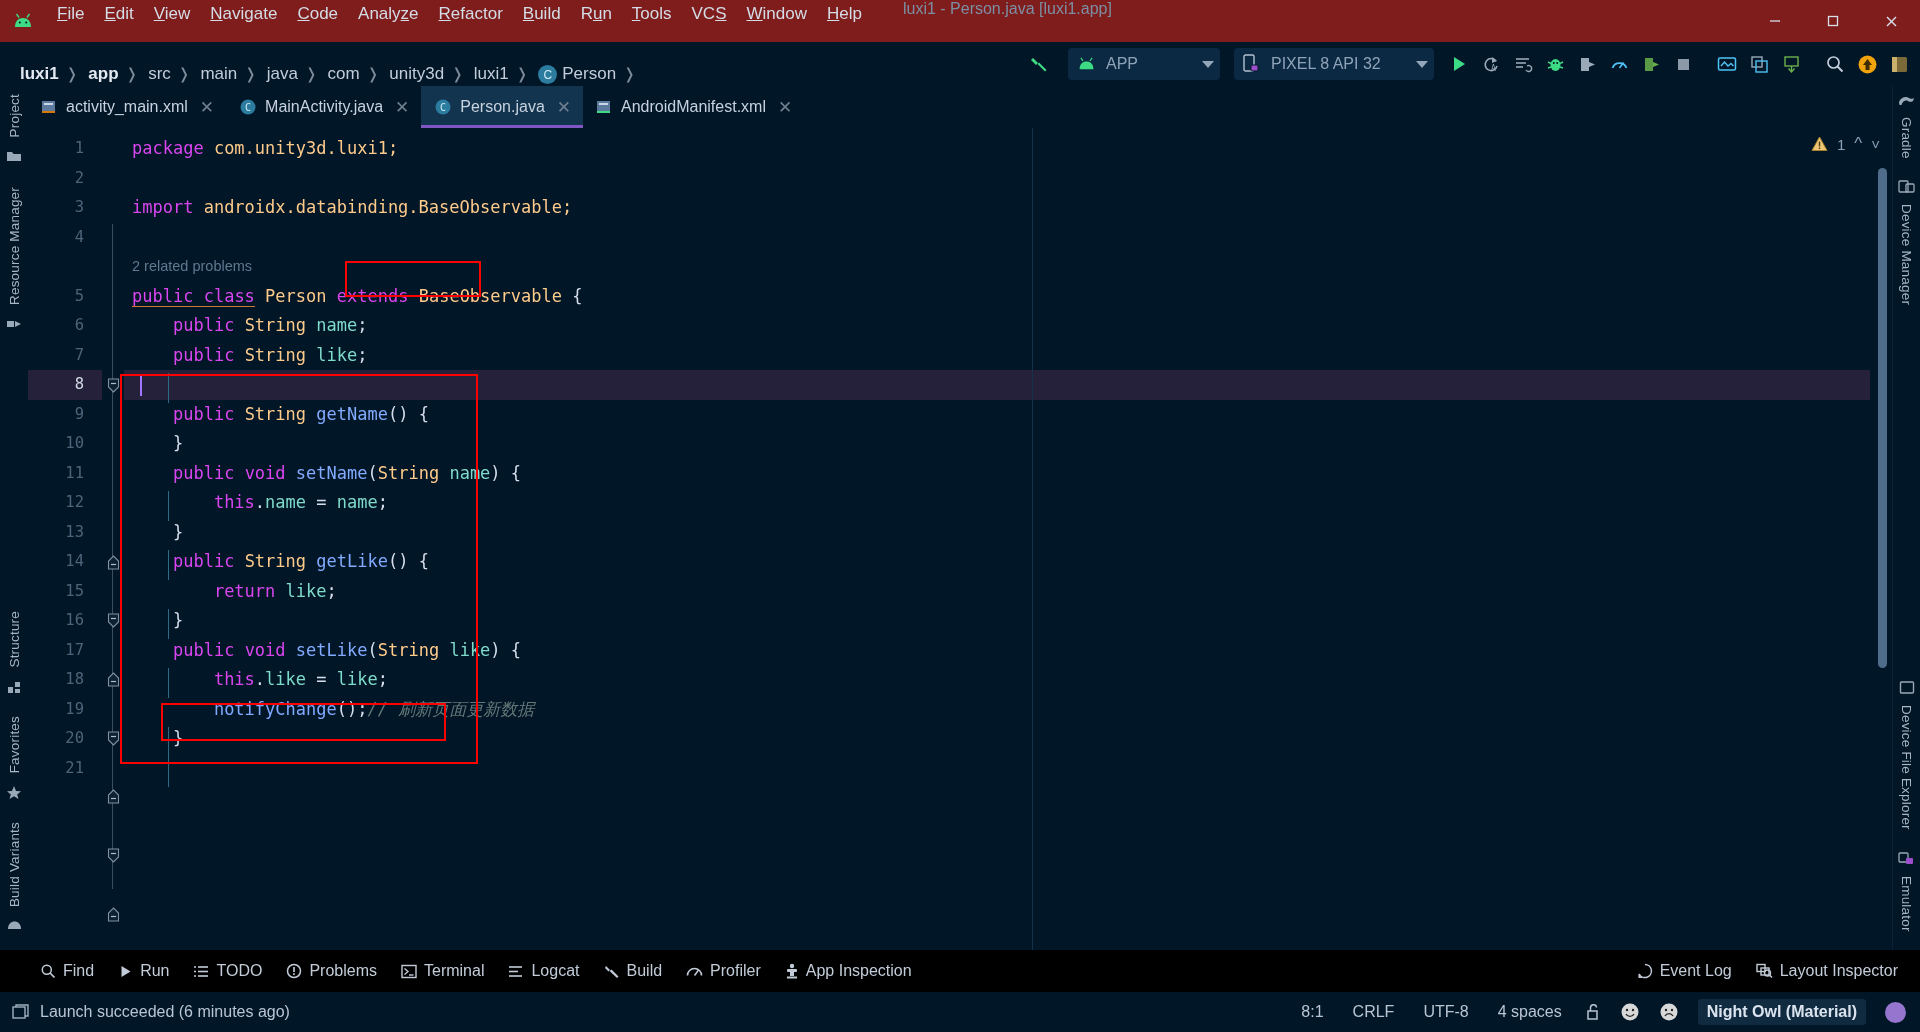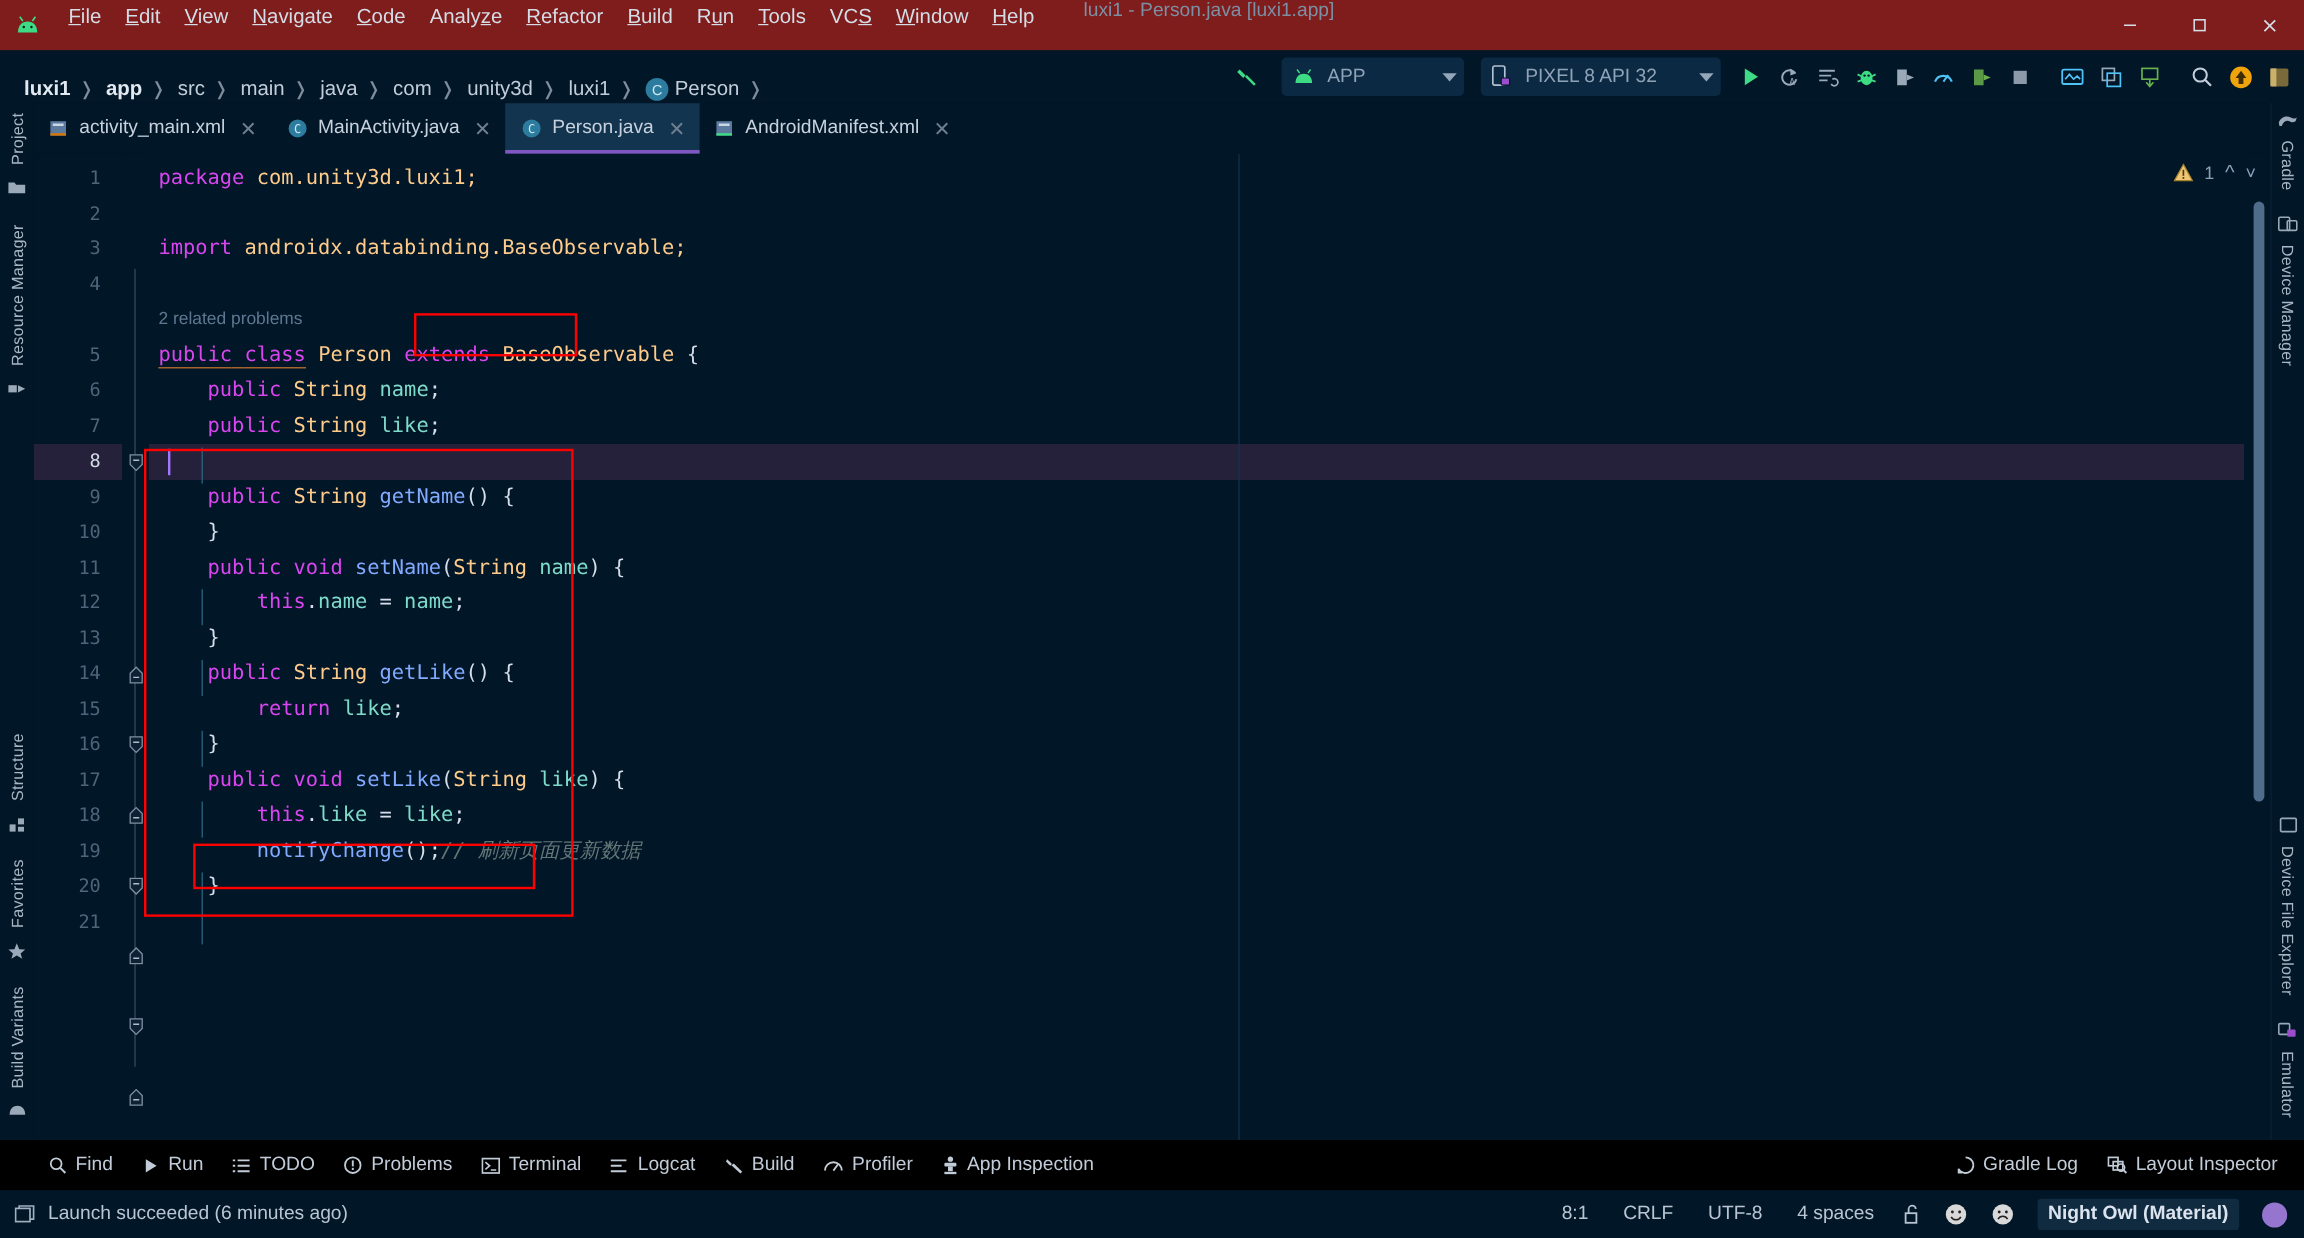--- a/index.html
+++ b/index.html
@@ -676,21 +676,21 @@
           <rect x="2" y="13.5" width="10" height="2" fill="#c2ccd8"></rect>
         </svg>
       <span>App Inspection</span>
     </div>
 
     <div class="right">
       <div class="bb-item">
         <svg width="16" height="16" viewBox="0 0 16 16">
             <path d="M8 1.5 A6.5 6.5 0 1 1 2.2 11 L2.2 14.2 L5 14.2" fill="none" stroke="#c2ccd8" stroke-width="1.5"></path>
           </svg>
-        <span>Gradle Log</span>
+        <span>Event Log</span>
       </div>
       <div class="bb-item">
         <svg width="17" height="16" viewBox="0 0 17 16">
             <rect x="1" y="1.5" width="8" height="7" fill="none" stroke="#c2ccd8" stroke-width="1.4"></rect>
             <rect x="5" y="5" width="8" height="7" fill="none" stroke="#c2ccd8" stroke-width="1.4"></rect>
             <circle cx="11.5" cy="10" r="3" fill="none" stroke="#c2ccd8" stroke-width="1.4"></circle>
             <line x1="13.5" y1="12" x2="16" y2="14.5" stroke="#c2ccd8" stroke-width="1.5"></line>
           </svg>
         <span>Layout Inspector</span>
       </div>

